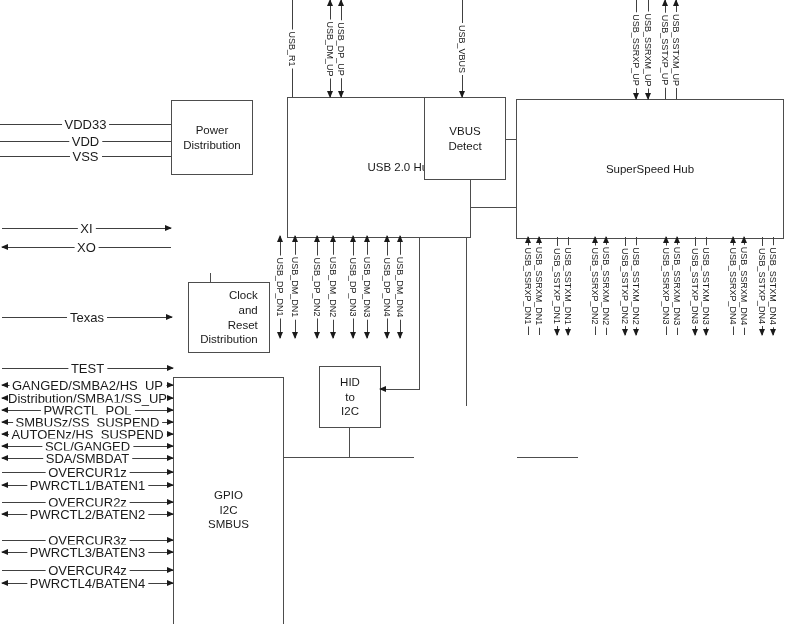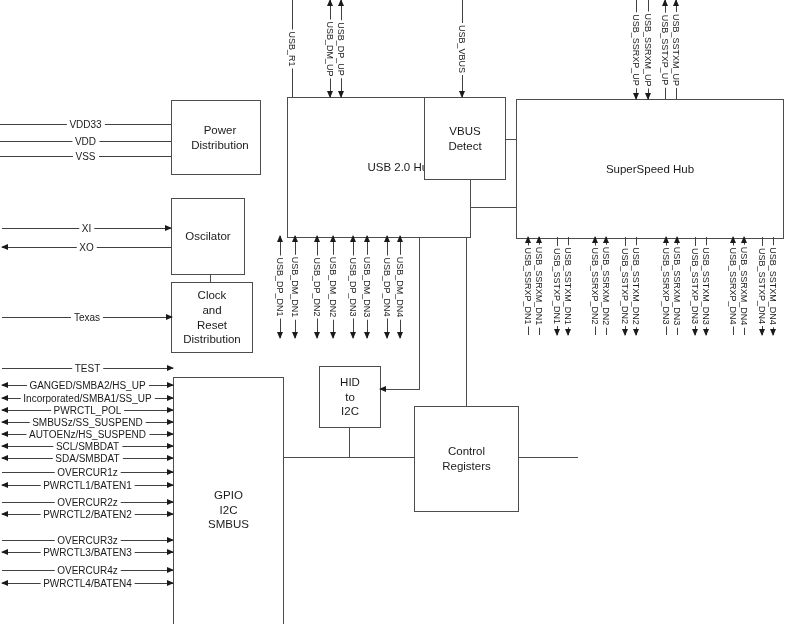--- a/index.html
+++ b/index.html
@@ -9,21 +9,21 @@
   .blk{position:absolute;border:1px solid #4d4d4d;background:#fff;display:flex;
        align-items:center;justify-content:center;text-align:center;
        font-size:11.5px;line-height:1.3;white-space:pre-line;z-index:2;}
   
   .cline{position:absolute;background:#4d4d4d;z-index:1;}
   
   .rowhost{position:absolute;height:0;top:0;z-index:3;}
   .hrow{position:absolute;left:0;right:0;height:0;}
   .hline{position:absolute;left:0;right:0;top:-0.5px;height:1px;background:#404040;}
   .hlabel{position:absolute;left:50%;top:0;transform:translate(-50%,-50%);
-          background:#fff;padding:0 3px;font-size:10px;white-space:nowrap;}
+          background:#fff;padding:0 3px;font-size:13px;white-space:nowrap;}
   .ah{position:absolute;width:0;height:0;display:none;}
   .ah-r{right:-1px;top:-3.5px;border-top:3.5px solid transparent;
         border-bottom:3.5px solid transparent;border-left:7px solid #1a1a1a;}
   .ah-l{left:-1px;top:-3.5px;border-top:3.5px solid transparent;
         border-bottom:3.5px solid transparent;border-right:7px solid #1a1a1a;}
   .hrow[data-arrows="right"] .ah-r,.hrow[data-arrows="both"] .ah-r{display:block;}
   .hrow[data-arrows="left"]  .ah-l,.hrow[data-arrows="both"] .ah-l{display:block;}
   
   .pinhost{position:absolute;left:0;width:785px;z-index:3;}
   #pins-top{top:0;height:97px;}
@@ -45,39 +45,36 @@
   .tri-l{position:absolute;width:0;height:0;border-top:3.5px solid transparent;
          border-bottom:3.5px solid transparent;border-right:7px solid #1a1a1a;z-index:3;}
   #copyright{position:absolute;left:430px;top:597px;width:312px;text-align:right;
              font-size:11px;color:#1a1a1a;z-index:2;}
 </style>
 </head>
 <body>
 
 <div id="canvas">
 
-  <div class="blk" style="left:171px;top:100px;width:80px;height:73px;padding-left:8px;">Power
+  <div class="blk" style="left:171px;top:100px;width:80px;height:73px;">Power
 Distribution</div>
-  <div class="blk" style="left:171px;top:198px;width:72px;height:75px;">Oscilator</div>
-  <div class="blk" style="left:171px;top:282px;width:80px;height:69px;">Clock
+  <div class="blk" style="left:188px;top:282px;width:80px;height:69px;text-align:right;">Clock
 and
 Reset
 Distribution</div>
   <div class="blk" style="left:173px;top:353px;width:109px;height:264px;margin-top:24px;">GPIO
 I2C
 SMBUS</div>
   <div class="blk" style="left:287px;top:97px;width:138px;height:139px;padding-left:44px;">USB 2.0 Hub</div>
   <div class="blk" style="left:516px;top:99px;width:266px;height:138px;">SuperSpeed Hub</div>
   <div class="blk" style="left:424px;top:97px;width:80px;height:81px;">VBUS
 Detect</div>
   <div class="blk" style="left:319px;top:366px;width:60px;height:60px;">HID
 to
 I2C</div>
-  <div class="blk" style="left:414px;top:406px;width:103px;height:104px;">Control
-Registers</div>
 
   <div class="cline" style="left:210px;top:273px;width:1px;height:9px;"></div>
   <div class="cline" style="left:408px;top:139px;width:16px;height:1px;"></div>
   <div class="cline" style="left:504px;top:139px;width:12px;height:1px;"></div>
   <div class="cline" style="left:408px;top:207px;width:108px;height:1px;"></div>
   <div class="cline" style="left:466px;top:207px;width:1px;height:199px;"></div>
   <div class="cline" style="left:408px;top:226px;width:12px;height:1px;"></div>
   <div class="cline" style="left:419px;top:226px;width:1px;height:163px;"></div>
   <div class="cline" style="left:386px;top:389px;width:34px;height:1px;"></div>
   <div class="tri-l" style="left:379px;top:385.5px;"></div>
@@ -139,21 +136,21 @@
         <span class="ah ah-r"></span>
       </div>
       <div class="hrow" data-arrows="both" style="top: 385px;">
         <div class="hline"></div>
         <span class="hlabel">GANGED/SMBA2/HS_UP</span>
         <span class="ah ah-l"></span>
         <span class="ah ah-r"></span>
       </div>
       <div class="hrow" data-arrows="both" style="top: 398px;">
         <div class="hline"></div>
-        <span class="hlabel">Incorporated/SMBA1/SS_UP</span>
+        <span class="hlabel">Distribution/SMBA1/SS_UP</span>
         <span class="ah ah-l"></span>
         <span class="ah ah-r"></span>
       </div>
       <div class="hrow" data-arrows="both" style="top: 410px;">
         <div class="hline"></div>
         <span class="hlabel">PWRCTL_POL</span>
         <span class="ah ah-l"></span>
         <span class="ah ah-r"></span>
       </div>
       <div class="hrow" data-arrows="both" style="top: 422px;">
@@ -163,21 +160,21 @@
         <span class="ah ah-r"></span>
       </div>
       <div class="hrow" data-arrows="both" style="top: 434px;">
         <div class="hline"></div>
         <span class="hlabel">AUTOENz/HS_SUSPEND</span>
         <span class="ah ah-l"></span>
         <span class="ah ah-r"></span>
       </div>
       <div class="hrow" data-arrows="both" style="top: 446px;">
         <div class="hline"></div>
-        <span class="hlabel">SCL/SMBDAT</span>
+        <span class="hlabel">SCL/GANGED</span>
         <span class="ah ah-l"></span>
         <span class="ah ah-r"></span>
       </div>
       <div class="hrow" data-arrows="both" style="top: 458px;">
         <div class="hline"></div>
         <span class="hlabel">SDA/SMBDAT</span>
         <span class="ah ah-l"></span>
         <span class="ah ah-r"></span>
       </div>
       <div class="hrow" data-arrows="right" style="top: 472px;">

